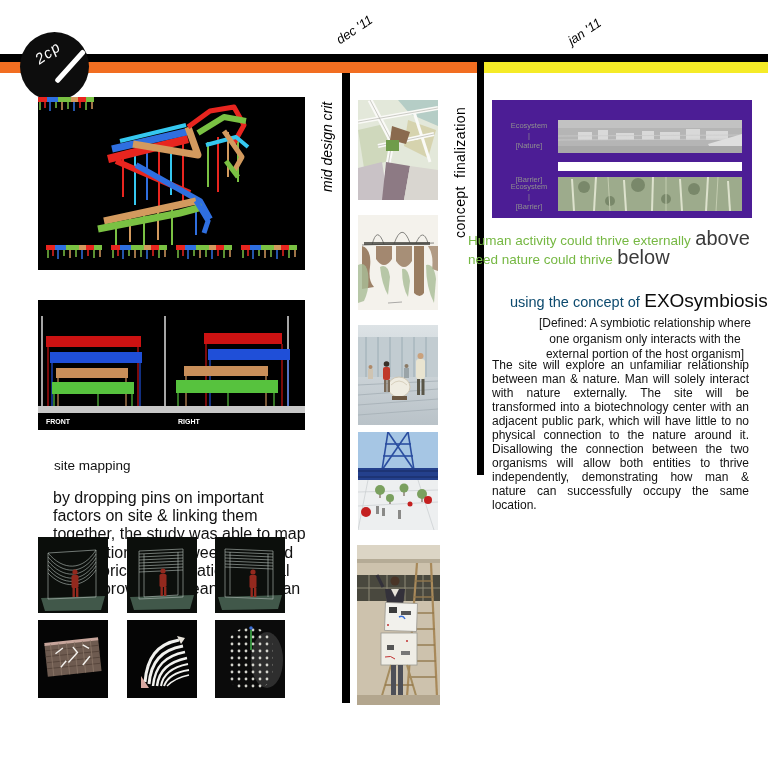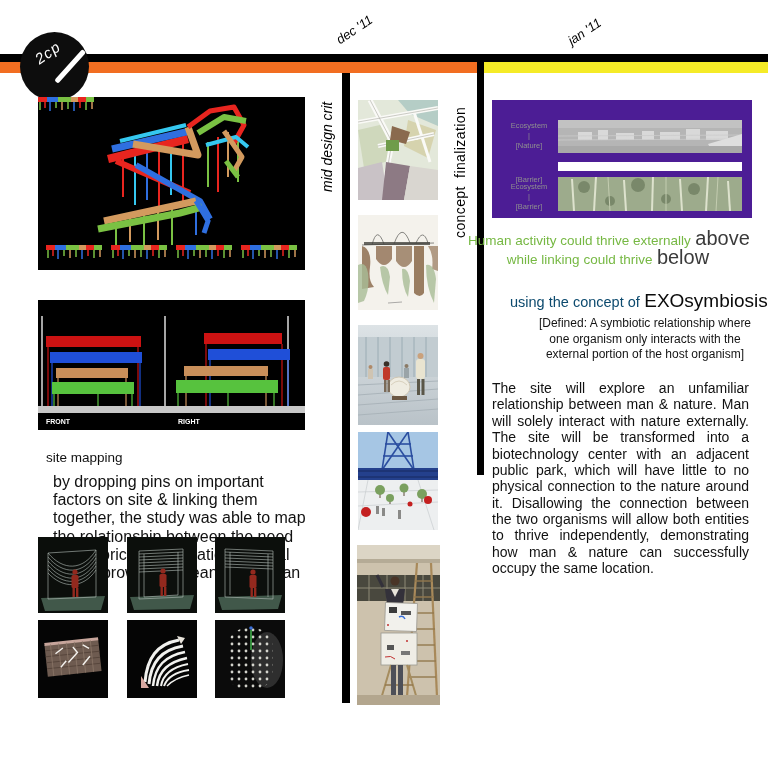--- a/index.html
+++ b/index.html
@@ -29,40 +29,40 @@
   #pinmap{left:38px;top:97px;width:267px;height:173px}
   #elevations{left:38px;top:300px;width:267px;height:130px}
   .gridcell{width:70px;height:76px}
   #midstrip1{left:358px;top:100px;width:80px;height:100px}
   #midstrip2{left:358px;top:215px;width:80px;height:95px}
   #midstrip3{left:358px;top:325px;width:80px;height:100px}
   #midstrip4{left:358px;top:432px;width:80px;height:98px}
   #midstrip5{left:357px;top:545px;width:83px;height:160px}
   
   #site-mapping{left:38px;top:442px;width:278px}
-  #site-mapping h3{margin:8px;font-size:13.5px;font-weight:normal}
+  #site-mapping h3{margin:16px;font-size:13.5px;font-weight:normal}
   #site-mapping p{margin:1px 0 0 15px;font-size:16px;line-height:1.14}
   
   #eco-panel{left:492px;top:100px;width:260px;height:118px;background:#4c1d95}
   .eco-label{position:absolute;left:8px;width:58px;color:#8f8f8f;font-size:7.5px;
              text-align:center;line-height:1.3}
   #eco-human-label{top:21px}
   #eco-barrier-label{top:75px}
   #eco-nature-label{top:82px}
   #human-strip{position:absolute;left:66px;top:20px;width:184px;height:33px}
   #barrier-strip{position:absolute;left:66px;top:62px;width:184px;height:9px;background:#fff}
   #nature-strip{position:absolute;left:66px;top:77px;width:184px;height:34px}
-  #statement{left:468px;top:230px;width:280px;text-align:center;line-height:17px;white-space:nowrap}
+  #statement{left:468px;top:230px;width:280px;text-align:left;line-height:17px;white-space:nowrap}
   #statement .green{color:#76b843;font-size:13.5px}
   #statement .big{color:#3a3a3a;font-size:20px}
   #concept-line{left:510px;top:290px;white-space:nowrap}
   #concept-line .prefix{font-size:14.5px;color:#0c4a6e}
   #concept-line .term{font-size:19px;color:#0a0a0a}
   #definition{left:528px;top:316px;width:234px;text-align:center;font-size:12px;line-height:1.3;color:#141414}
-  #right-body{left:492px;top:380px;width:257px;font-size:14px;line-height:1.17;text-align:justify}
+  #right-body{left:492px;top:358px;width:257px;font-size:12px;line-height:1.17;text-align:justify}
 </style>
 </head>
 <body>
 
 <div id="page">
 
   <div class="abs" id="bar-top"></div>
   <div class="abs" id="bar-orange"></div>
   <div class="abs" id="bar-yellow"></div>
   <div class="abs" id="vbar1"></div>
@@ -591,21 +591,21 @@
       </svg>
     </div>
   </div>
 
   <div class="abs" id="statement">
     <div>
       <span class="green">Human activity could thrive externally</span>
       <span class="big">above</span>
     </div>
     <div>
-      <span class="green">while linking could thrive</span>
+      <span class="green">need nature could thrive</span>
       <span class="big">below</span>
     </div>
   </div>
 
   <div class="abs" id="concept-line">
     <span class="prefix">using the concept of</span>
     <span class="term">EXOsymbiosis...</span>
   </div>
 
   <div class="abs" id="definition">[Defined: A symbiotic relationship where one organism only interacts with the external portion of the host organism]</div>

